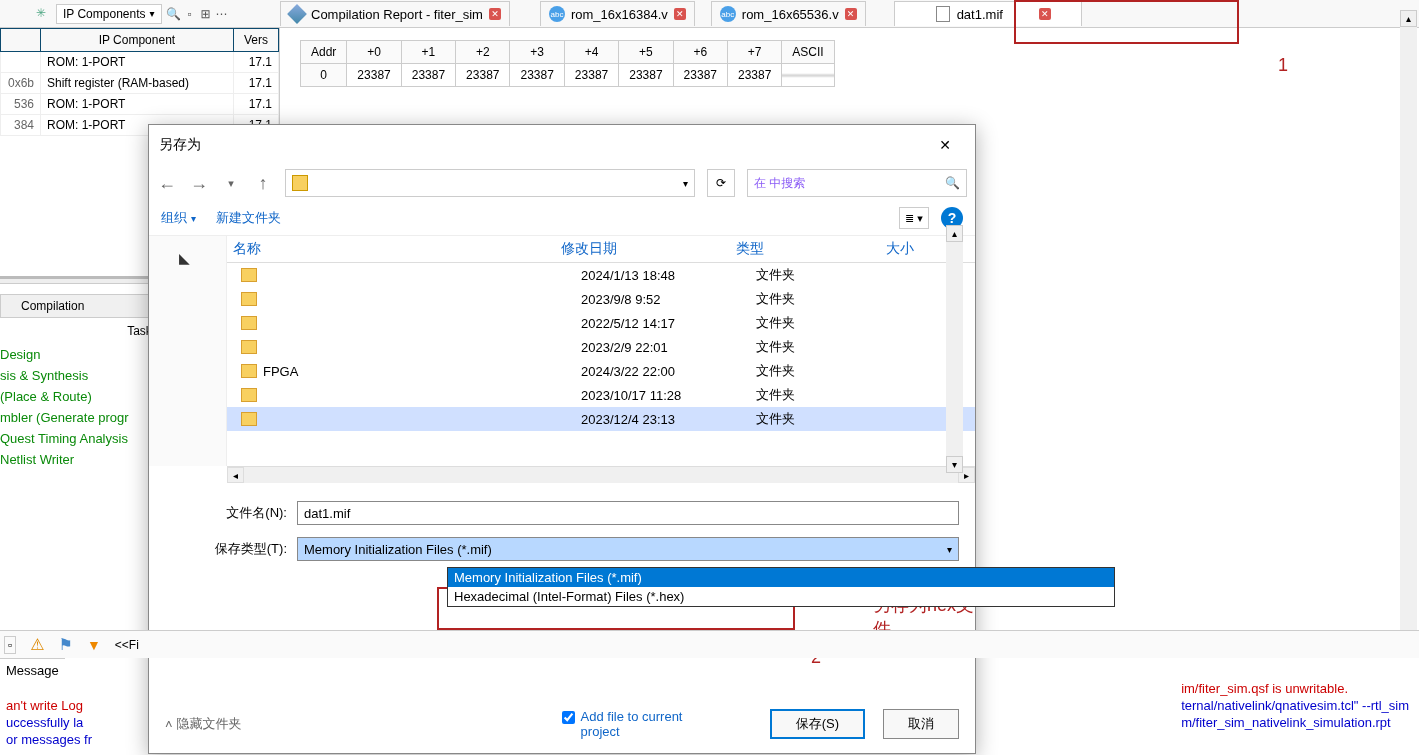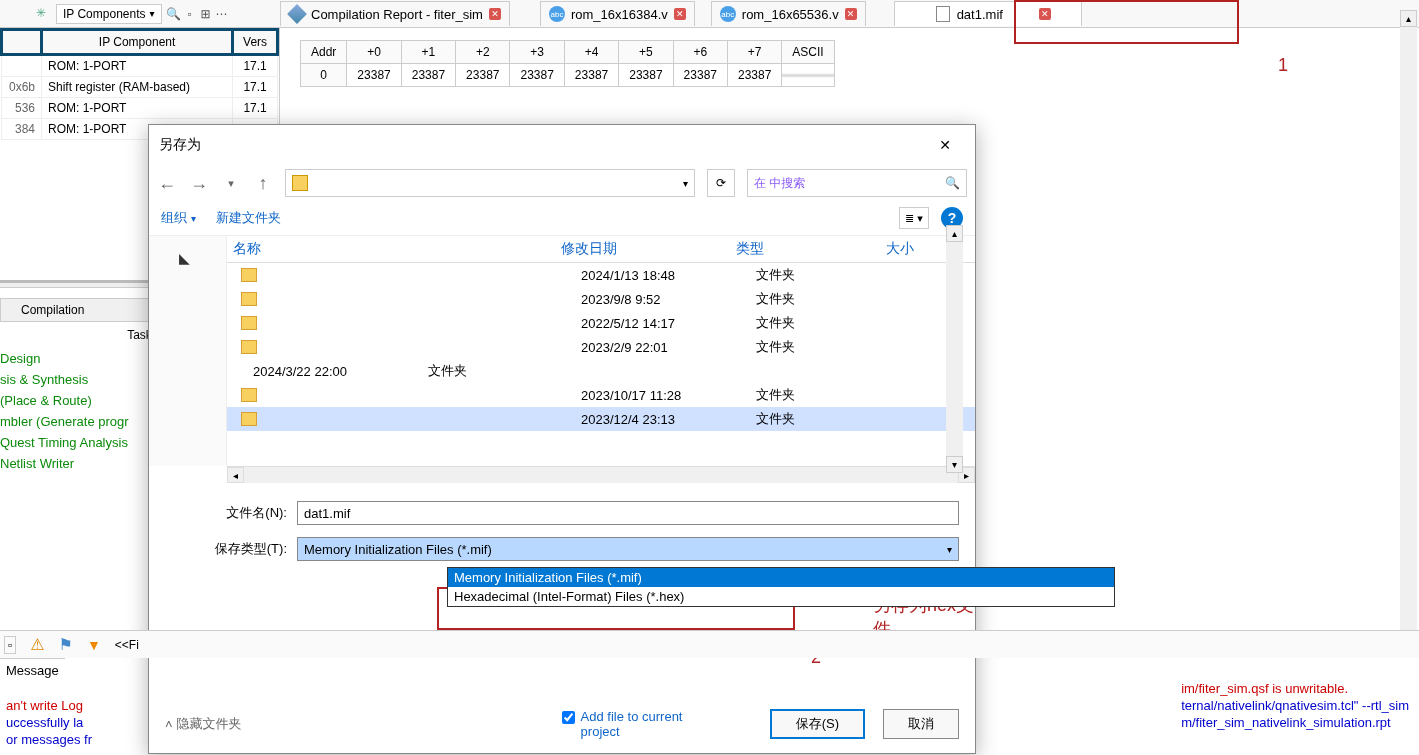--- a/index.html
+++ b/index.html
@@ -9,24 +9,24 @@
 .tool-icon { width: 16px; height: 16px; display: flex; align-items: center; justify-content: center; color: #555; }
 .editor-tabs { display: flex; flex: 1; gap: 0; }
 .editor-tab { display: flex; align-items: center; padding: 4px 8px; background: #f8f8f8; border: 1px solid #ccc; border-bottom: none; gap: 6px; font-size: 13px; }
 .editor-tab.active { background: #fff; }
 .tab-icon { width: 16px; height: 16px; display: inline-flex; align-items: center; justify-content: center; }
 .tab-close { width: 12px; height: 12px; background: #d9534f; color: #fff; font-size: 9px; display: flex; align-items: center; justify-content: center; border-radius: 2px; }
 
 .main-area { display: flex; height: 600px; }
 .left-panel { width: 280px; border-right: 1px solid #ccc; }
 .ip-table { width: 100%; border-collapse: collapse; font-size: 12px; }
-.ip-table th { text-align: center; font-weight: normal; padding: 4px; border: 3px solid #0c4a6e; background: #f8f8f8; }
+.ip-table th { text-align: center; font-weight: normal; padding: 4px; border: 1px solid #0c4a6e; background: #f8f8f8; }
 .ip-table td { padding: 3px 6px; border: 1px solid #eee; }
 .ip-name { text-align: left; }
-.ip-ver { text-align: center; }
+.ip-ver { text-align: right; }
 
 .comp-header { background: #f0f0f0; padding: 4px 20px; border: 1px solid #ccc; margin-top: 160px; }
 .task-header { text-align: center; padding: 6px; font-size: 12px; }
 .task-list { }
 .task-item { padding: 3px 0; color: #0a8a0a; font-size: 13px; }
 
 .content-area { flex: 1; position: relative; padding: 8px; }
 .hex-table { border-collapse: collapse; margin: 4px 12px; font-size: 12px; }
 .hex-table th, .hex-table td { border: 1px solid #ccc; padding: 4px 10px; text-align: center; }
 .hex-table th { background: #fafafa; font-weight: normal; }
@@ -317,20 +317,24 @@
           </div>
           <div class="list-row">
             <div class="row-name">
               <span class="folder-icon"></span>
               <span></span>
             </div>
             <div class="row-date">2023/2/9 22:01</div>
             <div class="row-type">文件夹</div>
           </div>
           <div class="list-row">
+            <div class="row-name">
+              <span class="folder-icon"></span>
+              <span>FPGA</span>
+            </div>
             <div class="row-date">2024/3/22 22:00</div>
             <div class="row-type">文件夹</div>
           </div>
           <div class="list-row">
             <div class="row-name">
               <span class="folder-icon"></span>
               <span></span>
             </div>
             <div class="row-date">2023/10/17 11:28</div>
             <div class="row-type">文件夹</div>

